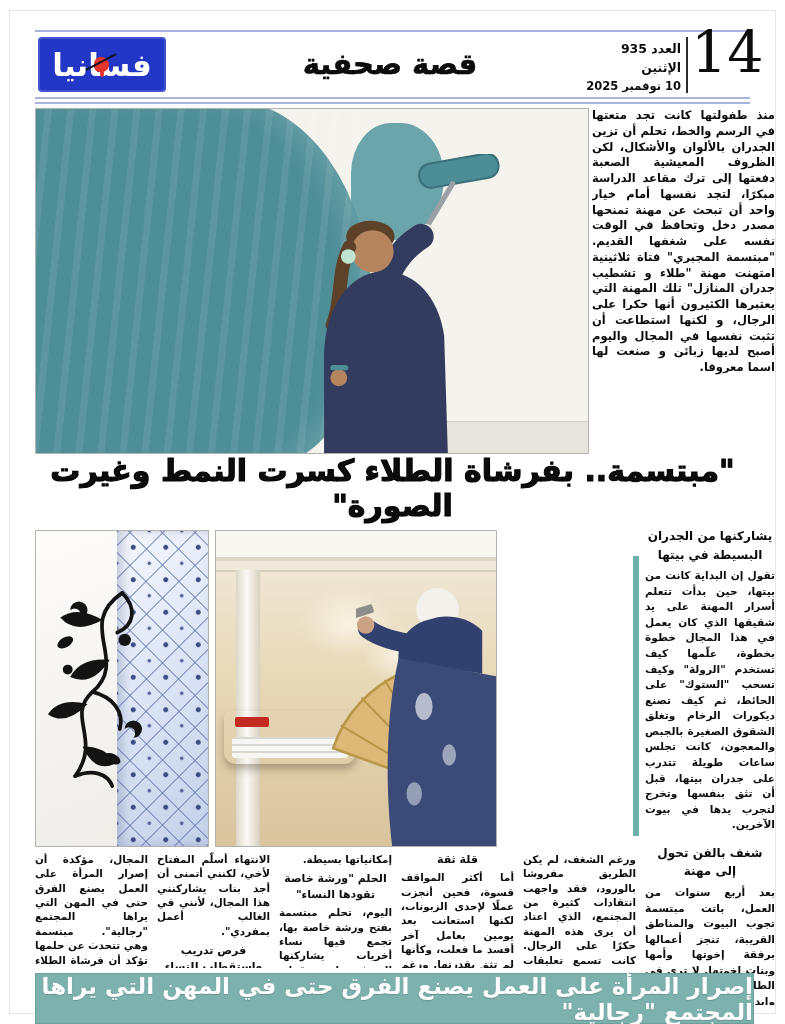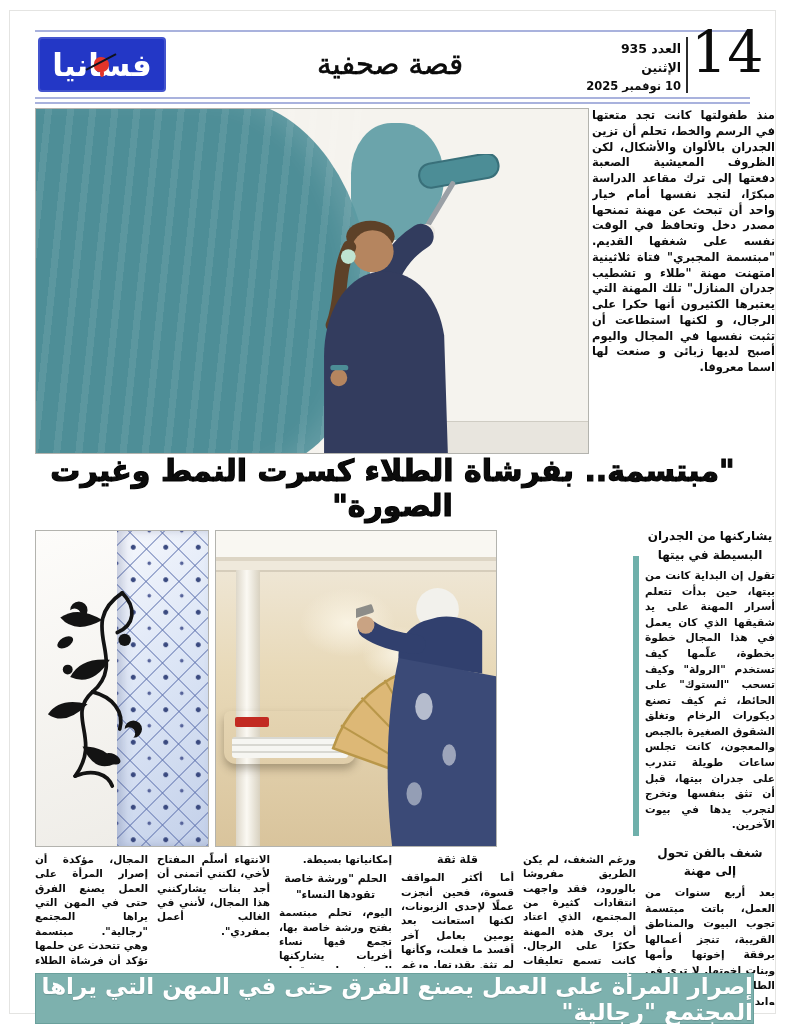--- a/index.html
+++ b/index.html
@@ -13,21 +13,21 @@
   .rule-top{top:30px;}
   .rule-d1{top:97px;}
   .rule-d2{top:102px;}
   .logo{left:38px;top:37px;width:128px;height:55px;background:#2337c6;border-radius:4px;
         color:#fff;display:flex;align-items:center;justify-content:center;
         font-size:31px;font-weight:bold;direction:rtl;box-shadow:inset 0 0 0 2px rgba(255,255,255,.15);}
   .logo .splash{position:absolute;left:56px;top:20px;width:15px;height:15px;border-radius:50% 60% 55% 45%;
         background:#e2342a;}
   .logo .splash:after{content:"";position:absolute;left:6px;top:13px;width:4px;height:7px;border-radius:50%;background:#e2342a;}
   .logo .needle{position:absolute;left:46px;top:24px;width:34px;height:2px;background:#10131f;transform:rotate(-28deg);}
-  .section-title{left:240px;width:300px;top:47px;font-size:29px;font-weight:normal;text-align:center;
+  .section-title{left:240px;width:300px;top:47px;font-size:29px;font-weight:bold;text-align:center;
         direction:rtl;-webkit-text-stroke:.6px #000;}
   .issue-block{right:104px;top:40px;width:96px;text-align:right;direction:rtl;font-size:12.5px;
         font-weight:bold;line-height:1.5;}
   .issue-block .date-line{font-weight:bold;font-size:11.5px;}
   .vert-div{right:97px;top:37px;width:2px;height:56px;background:#2b2b2b;}
   .page-number{right:36px;top:24px;width:58px;text-align:center;font-family:"DejaVu Serif",serif;
         font-size:57px;font-weight:normal;line-height:1;}
 
   
   .photo{border:1px solid #b3b3ae;background:#f5f3ee;overflow:hidden;}
@@ -225,20 +225,21 @@
       <h5 style="margin-top:0">قلة ثقة</h5>
       <p>أما أكثر المواقف قسوة، فحين أنجزت عملًا لإحدى الزبونات، لكنها استعانت بعد يومين بعامل آخر أفسد ما فعلت، وكأنها لم تثق بقدرتها. ورغم مرارة التجربة، رفضت مبتسمة أن تستسلم، بل رأت فيها حافزًا لتثبت أن عملها نظيف ومتقن حتى وإن كانت</p>
     </div>
     <div class="bcol">
       <p>إمكانياتها بسيطة.</p>
       <h5>الحلم "ورشة خاصة تقودها النساء"</h5>
       <p>اليوم، تحلم مبتسمة بفتح ورشة خاصة بها، تجمع فيها نساء أخريات يشاركنها الشغف ذاته، تقول: عادةً أذهب مع أمي وبنات إخوتي لإنجاز الأعمال، وبعد</p>
     </div>
     <div class="bcol">
       <p>الانتهاء أسلّم المفتاح لأخي، لكنني أتمنى أن أجد بنات يشاركنني هذا المجال، لأنني في الغالب أعمل بمفردي".</p>
+      <h5>فرص تدريب واستقطاب للنساء</h5>
 
     </div>
     <div class="bcol">
       <p>المجال، مؤكدة أن إصرار المرأة على العمل يصنع الفرق حتى في المهن التي يراها المجتمع "رجالية". مبتسمة وهي تتحدث عن حلمها تؤكد أن فرشاة الطلاء بيدها ليست مجرد أداة عمل، بل وسيلة لإثبات قدرتها على تغيير الصورة النمطية.</p>
     </div>
   </div>
 
   <div class="abs banner">إصرار المرأة على العمل يصنع الفرق حتى في المهن التي يراها المجتمع "رجالية"</div>
 </div>
 

